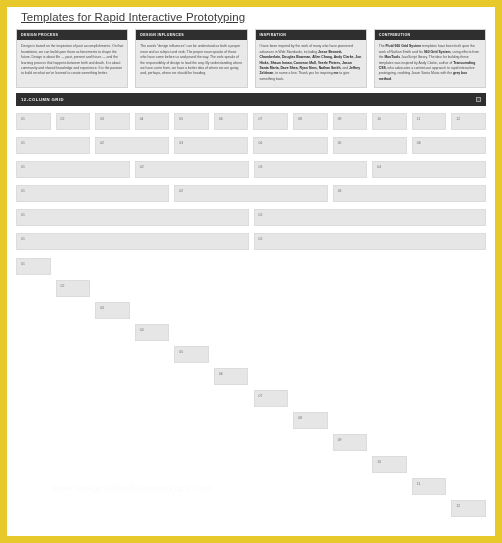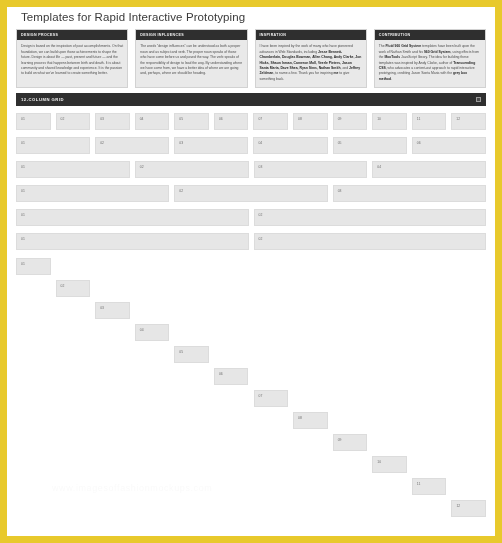--- a/index.html
+++ b/index.html
@@ -22,20 +22,21 @@
     background: #ffffff;
     overflow: hidden;
   }
   .page-title {
     font-size: 11.5px;
     color: #3a3a3a;
     padding: 3px 0 0 14px;
     letter-spacing: 0.1px;
     line-height: 15px;
     font-weight: 400;
+    text-decoration: underline;
   }
 
   
   .panels {
     display: flex;
     gap: 7px;
     padding: 4px 9px 0 9px;
     box-sizing: border-box;
   }
   .panel {

